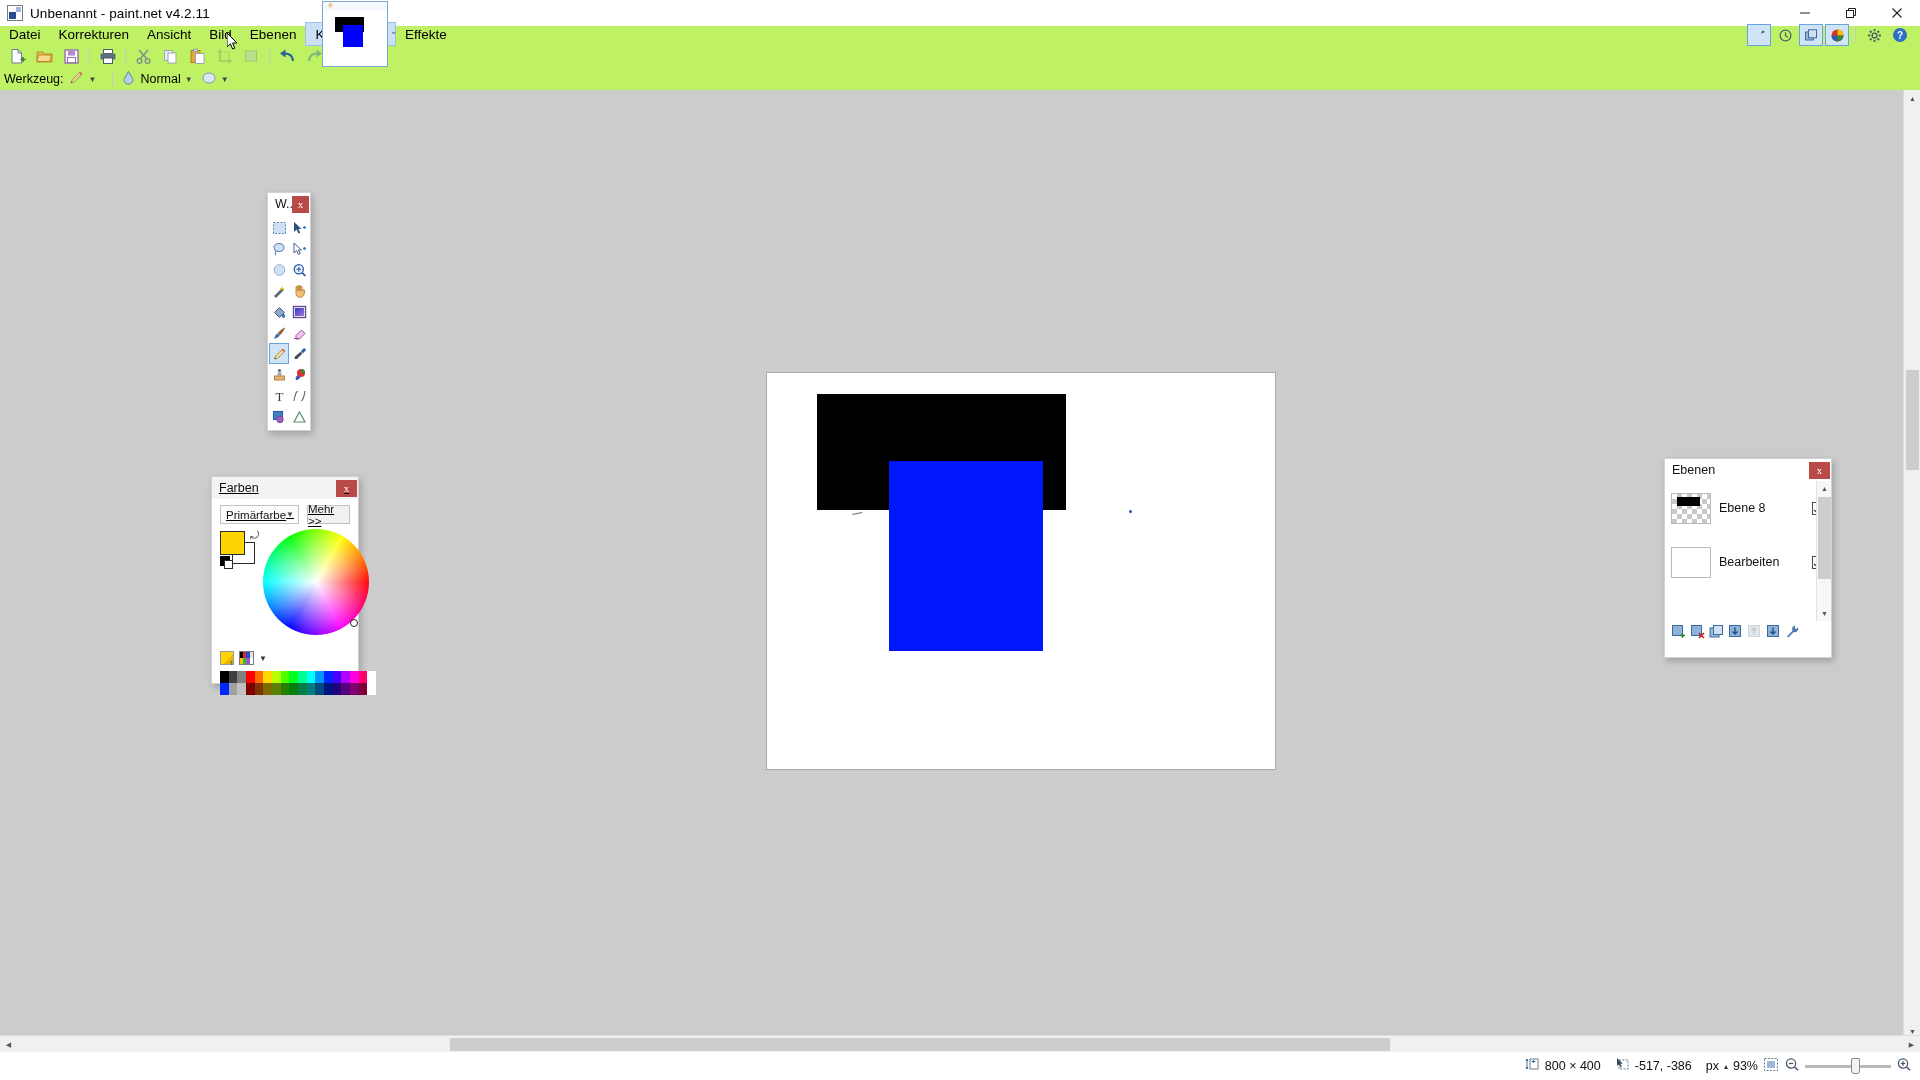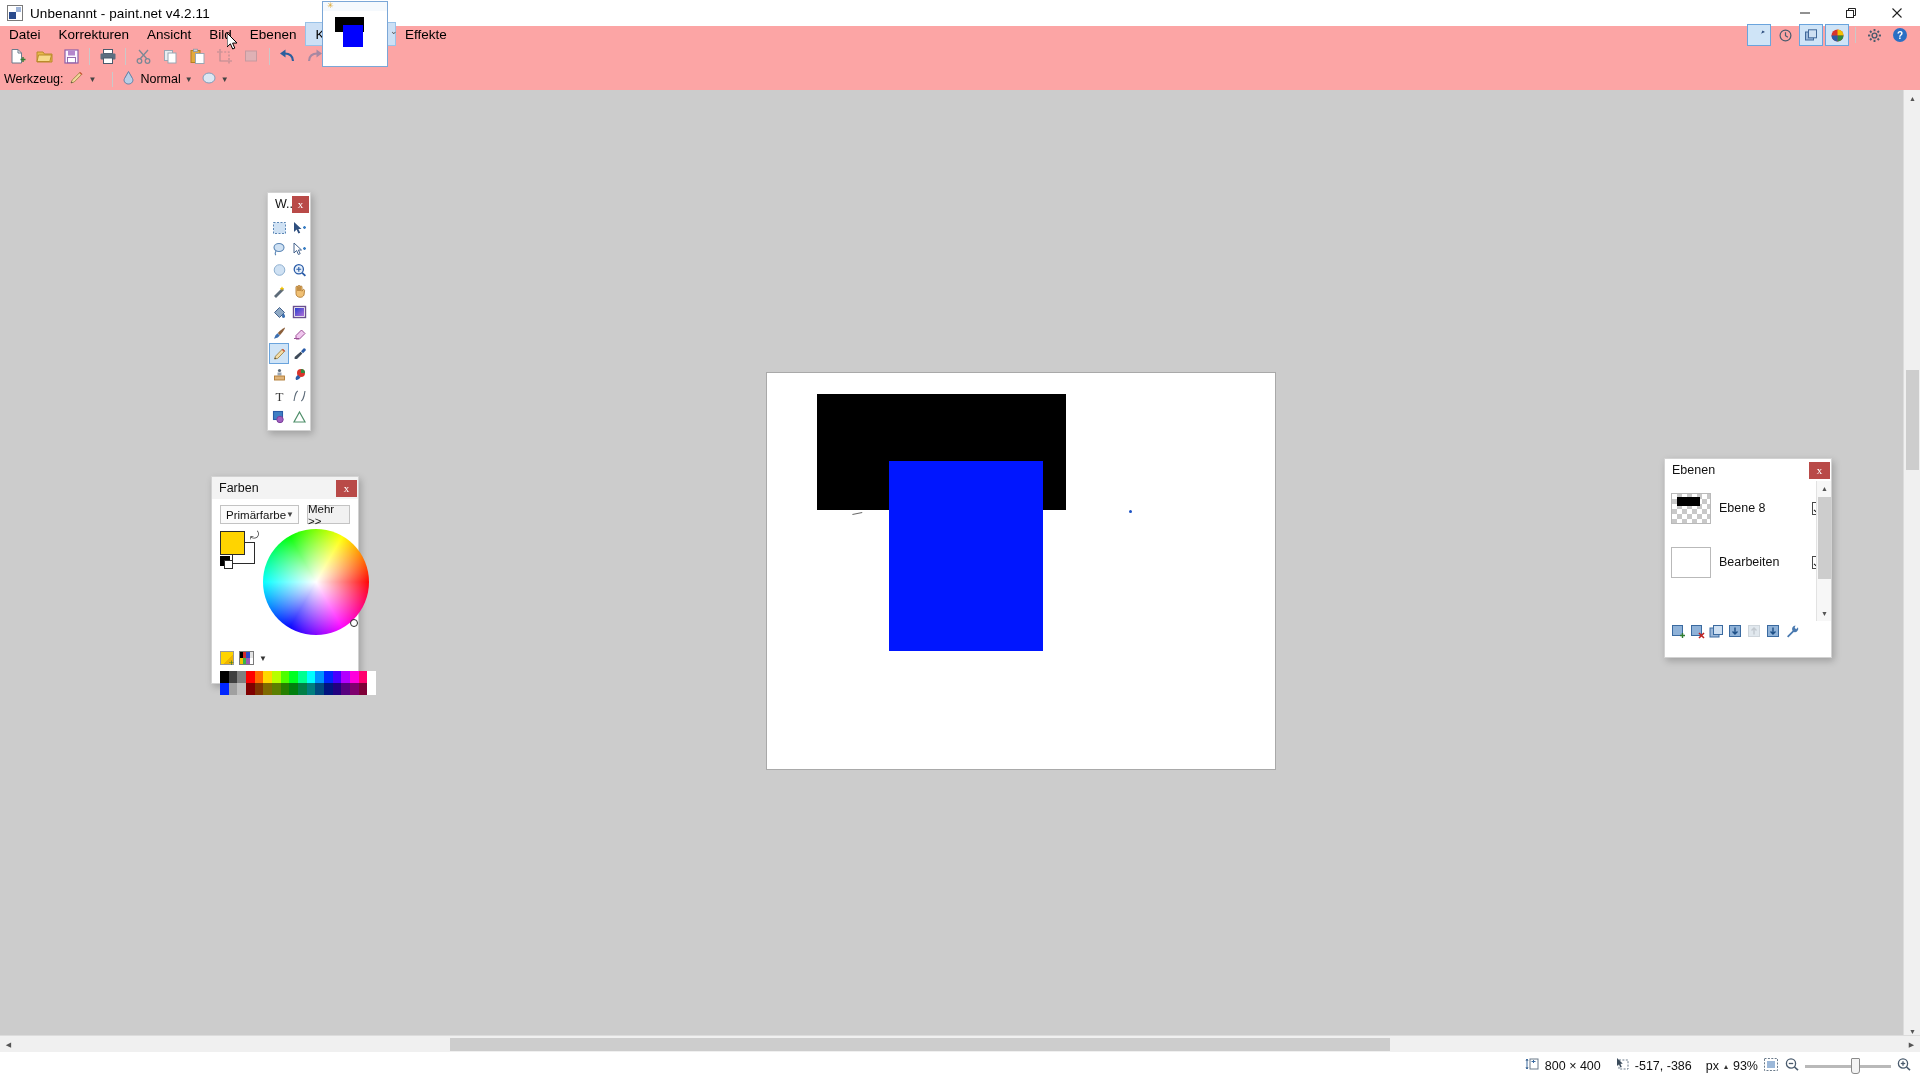--- a/index.html
+++ b/index.html
@@ -5,21 +5,21 @@
   * { box-sizing: border-box; }
   html, body {
     margin: 0; padding: 0;
     width: 1920px; height: 1080px;
     overflow: hidden;
     font-family: "Liberation Sans", sans-serif;
     font-size: 13px;
     background: #ffffff;
     -webkit-font-smoothing: antialiased;
   }
-  #app { position: relative; width: 1920px; height: 1080px; background: #fca5a5; }
+  #app { position: relative; width: 1920px; height: 1080px; background: #bef264; }
 
   
   .titlebar {
     position: absolute; left: 0; top: 0; width: 1920px; height: 26px;
     background: #ffffff; display: flex; align-items: center;
   }
   .title-ico {
     width: 16px; height: 16px; margin-left: 7px; margin-right: 7px;
     position: relative; flex: none;
     background: #ffffff; border: 1px solid #7a7a7a;
@@ -154,21 +154,21 @@
   
   #tools { left: 267px; top: 192px; width: 44px; height: 239px; }
   .toolgrid { display: grid; grid-template-columns: 1fr 1fr; padding: 2px 1px; }
   .toolcell {
     width: 20px; height: 21px; display: flex; align-items: center; justify-content: center;
   }
   .toolcell.sel { background: #cfe4f7; border: 1px solid #6aa4dd; }
   .toolcell svg { display: block; }
 
   
-  #colors { left: 211px; top: 476px; width: 148px; height: 208px; }
+  #colors { left: 211px; top: 476px; width: 148px; height: 208px; text-decoration: underline; }
   #colors .fwin-head { background: #f3f3f3; }
   .colors-body { padding: 6px 8px 8px 8px; position: relative; }
   .row1 { display: flex; align-items: center; gap: 8px; }
   .sel-dd {
     width: 84px; height: 19px; border: 1px solid #c3c3c3; background: #fbfbfb;
     display: flex; align-items: center; justify-content: space-between;
     padding: 0 4px 0 5px; font-size: 11.5px; color: #111;
   }
   .sel-dd .cv { font-size: 8px; color: #444; }
   .btn-mehr {

